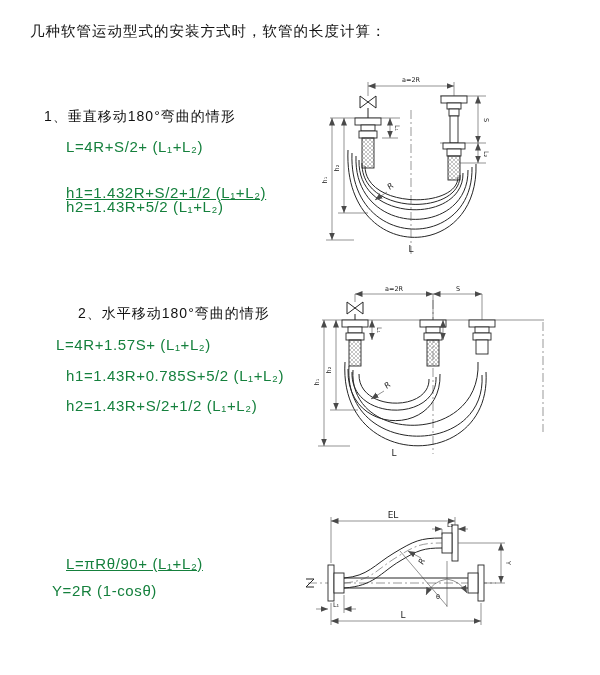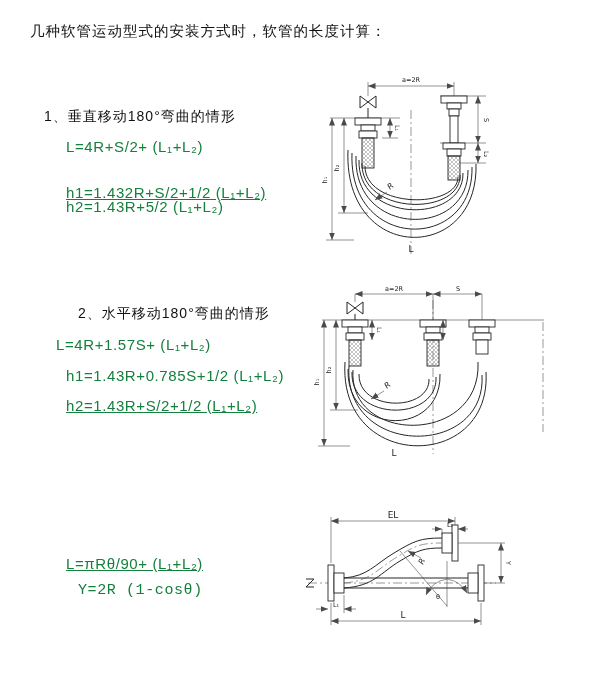--- a/index.html
+++ b/index.html
@@ -103,22 +103,22 @@
 
       <line class="dim" x1="77" y1="124" x2="65" y2="132" marker-end="url(#a1)"></line>
       <text class="lbl-r" x="80" y="122" transform="rotate(-40,80,122)">R</text>
 
       <text class="lbl-big" x="101" y="184" text-anchor="middle">L</text>
     </g>
   </svg>
 
   <div class="abs sec-heading" style="left:38px;top:305px;margin-left:40px;">2、水平移动180°弯曲的情形</div>
   <div class="abs formula" style="left:56px;top:336px;">L=4R+1.57S+ (L₁+L₂)</div>
-  <div class="abs formula" style="left:66px;top:367px;">h1=1.43R+0.785S+1/2 (L₁+L₂)</div>
-  <div class="abs formula" style="left:66px;top:397px;text-decoration:underline;">h2=1.43R+S/2+1/2 (L₁+L₂)</div>
+  <div class="abs formula" style="left:66px;top:367px;">h1=1.43R+0.785S+5/2 (L₁+L₂)</div>
+  <div class="abs formula" style="left:66px;top:397px;">h2=1.43R+S/2+1/2 (L₁+L₂)</div>
 
   <svg class="abs" style="left:310px;top:282px;" width="290" height="180" viewBox="0 0 290 180">
     <defs>
       <marker id="a2" markerWidth="9" markerHeight="8" refX="7.5" refY="4" orient="auto-start-reverse" markerUnits="userSpaceOnUse">
         <path d="M0,1 L7.5,4 L0,7 z" fill="#4a4a4a"></path>
       </marker>
       <pattern id="hx2" width="4" height="4" patternUnits="userSpaceOnUse">
         <path d="M0,0 L4,4 M4,0 L0,4" stroke="#8a8a8a" stroke-width="0.5"></path>
       </pattern>
     </defs>
@@ -184,21 +184,21 @@
       <line class="dim" x1="20" y1="128" x2="48" y2="128"></line>
 
       <line class="dim" x1="74" y1="109" x2="61" y2="117" marker-end="url(#a2)"></line>
       <text class="lbl-r" x="77" y="107" transform="rotate(-40,77,107)">R</text>
 
       <text class="lbl-big" x="84" y="174" text-anchor="middle">L</text>
     </g>
   </svg>
 
   <div class="abs formula" style="left:66px;top:555px;text-decoration:underline;">L=πRθ/90+ (L₁+L₂)</div>
-  <div class="abs formula" style="left:78px;top:582px;font-family:Liberation Mono, monospace;">Y=2R (1-cosθ)</div>
+  <div class="abs formula" style="left:52px;top:582px;">Y=2R (1-cosθ)</div>
 
   <svg class="abs" style="left:300px;top:503px;" width="300" height="145" viewBox="0 0 300 145">
     <defs>
       <marker id="a3" markerWidth="9" markerHeight="8" refX="7.5" refY="4" orient="auto-start-reverse" markerUnits="userSpaceOnUse">
         <path d="M0,1 L7.5,4 L0,7 z" fill="#4a4a4a"></path>
       </marker>
     </defs>
 
     <line class="cl" x1="8" y1="80" x2="196" y2="80"></line>
     <path class="draw" d="M6,76 L14,76 L6,84 L14,84" stroke-width="0.8"></path>

